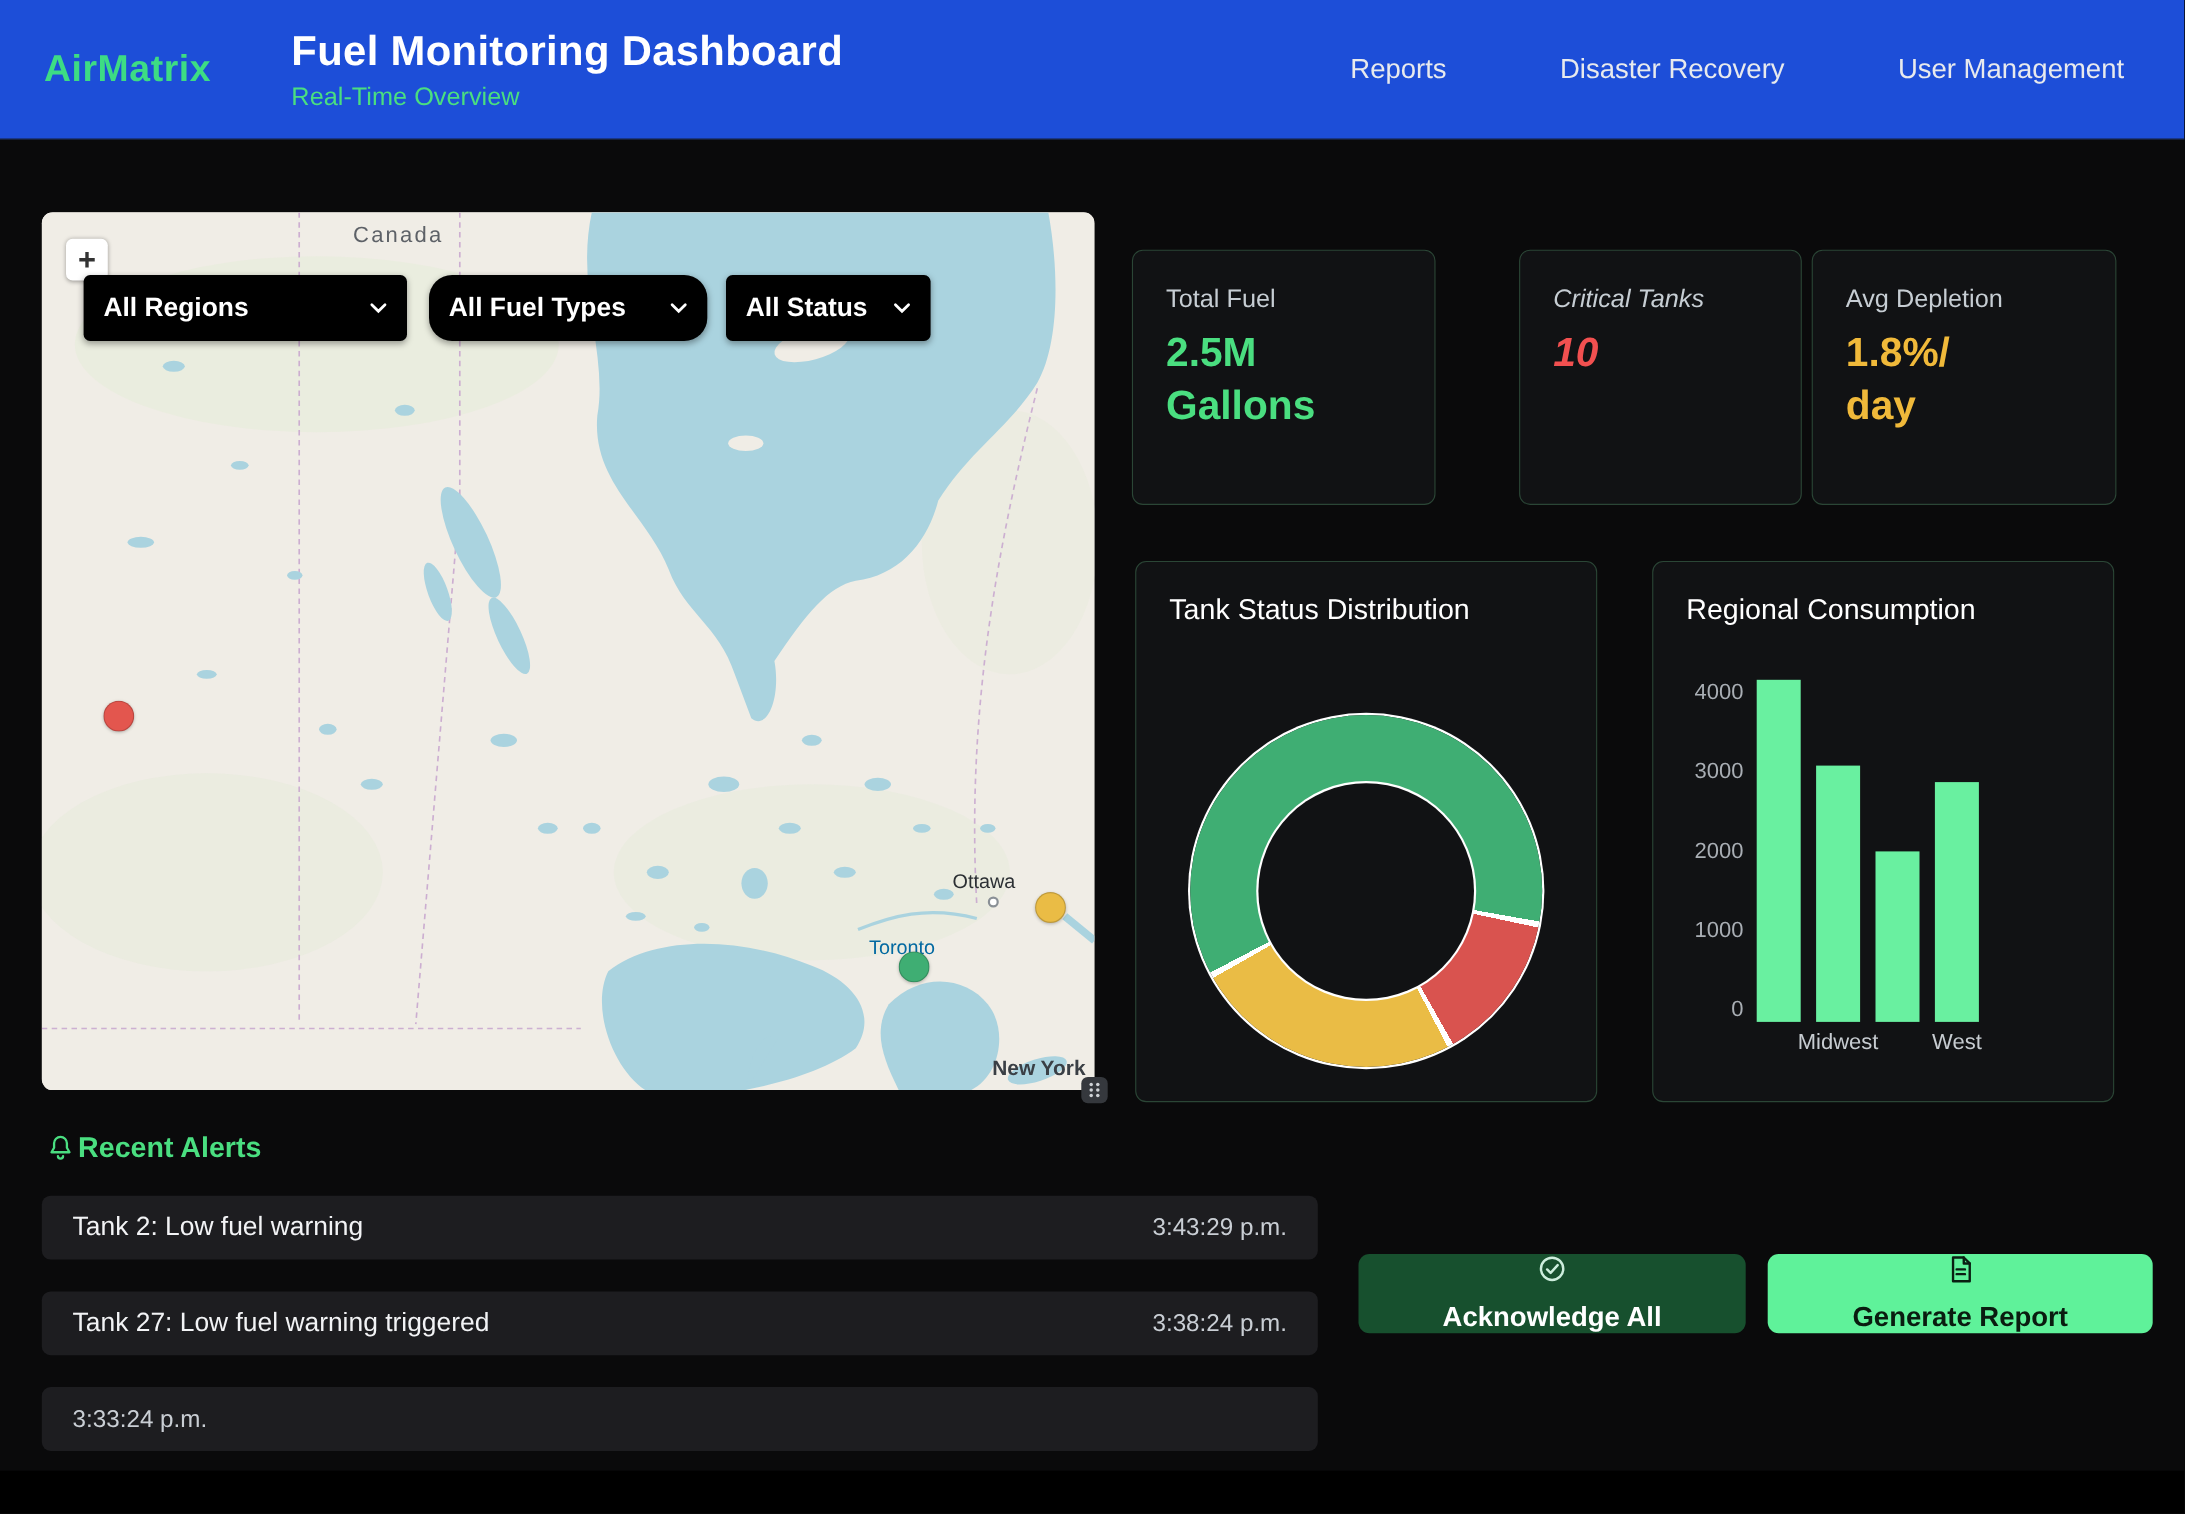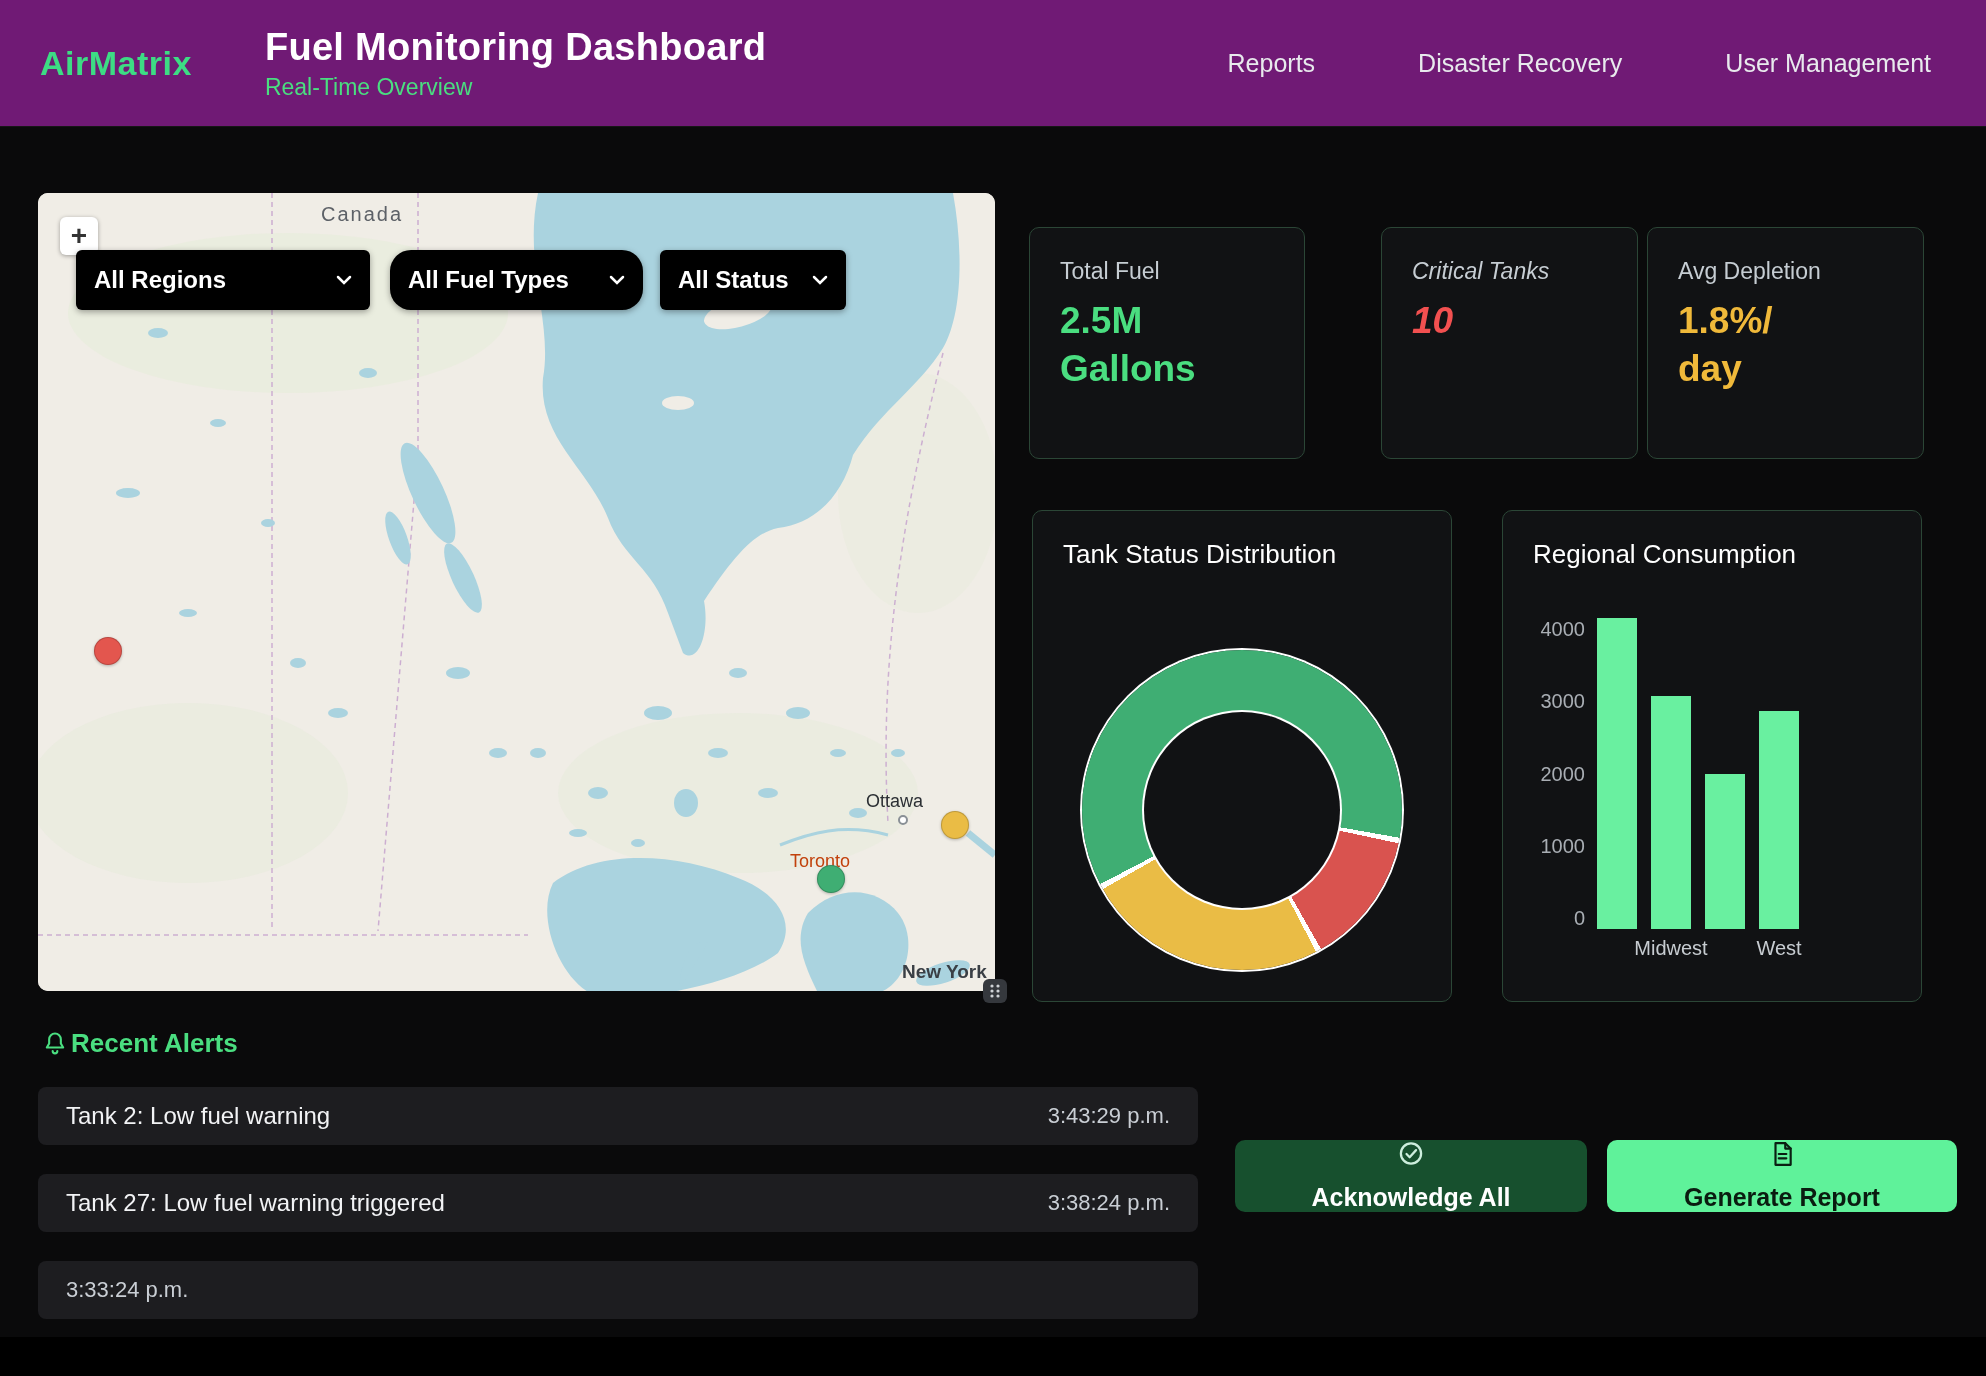--- a/index.html
+++ b/index.html
@@ -1,37 +1,37 @@
 <!DOCTYPE html>
 <html style="--brand: #3ddc84; --accent: #4ade80; --critical: #f25050; --warning: #f0b93a; --report_btn: #5ff29a; --ack_btn_bg: #17502e; --card_border: #2b4636; --alert_row_bg: #1d1d20;"><head>
 <meta charset="utf-8">
 <style>
   * { box-sizing: border-box; margin: 0; padding: 0; }
   html,body { background:#0a0a0b; }
   body { font-family:"Liberation Sans", sans-serif; }
   .page { position:relative; width:1986px; height:1376px; background:#0a0a0b; overflow:hidden; }
 
   
-  .header { position:absolute; left:0; top:0; width:1986px; height:127px; background:#701a75;
+  .header { position:absolute; left:0; top:0; width:1986px; height:127px; background:#1d4ed8;
             display:flex; align-items:center; padding:0 55px 0 40px; border-bottom:1px solid #161616; }
   .brand { font-size:34px; font-weight:800; color:var(--brand,#3ddc84); letter-spacing:.5px; cursor:pointer; }
   .titles { margin-left:73px; }
   .page-title { font-size:38px; font-weight:800; color:#fff; letter-spacing:.3px; }
   .page-subtitle { font-size:23px; color:var(--accent,#4ade80); margin-top:5px; font-weight:500; }
   .nav { margin-left:auto; display:flex; gap:103px; }
   .nav a { font-size:25px; color:#e8eaed; text-decoration:none; cursor:pointer; white-space:nowrap; }
 
   
   .map-panel { position:absolute; left:38px; top:193px; width:957px; height:798px; border-radius:10px;
                overflow:hidden; background:#f0ede6; }
   .map-canvas { position:absolute; inset:0; }
   .map-label { position:absolute; color:#5d6167; pointer-events:none; }
   .lbl-country { left:283px; top:10px; font-size:20px; letter-spacing:2px; }
   .lbl-ottawa { left:828px; top:598px; font-size:18px; color:#2b2f33; font-weight:500; }
-  .lbl-toronto { left:752px; top:658px; font-size:18px; color:#c2410c; font-weight:500; }
+  .lbl-toronto { left:752px; top:658px; font-size:18px; color:#0369a1; font-weight:500; }
   .lbl-newyork { left:864px; top:768px; font-size:19px; color:#3a3f45; font-weight:600; }
   .town-dot { position:absolute; left:860px; top:622px; width:10px; height:10px; border-radius:50%;
               background:#fff; border:2px solid #8a9096; }
   .marker { position:absolute; width:28px; height:28px; border-radius:50%; border:1px solid rgba(0,0,0,.18);
             box-shadow:0 1px 3px rgba(0,0,0,.25); cursor:pointer; }
   .marker-red { left:56px; top:444px; }
   .marker-yellow { left:903px; top:618px; }
   .marker-green { left:779px; top:672px; }
   .zoom-btn { position:absolute; left:22px; top:24px; width:38px; height:38px; background:#fff; border-radius:6px;
               box-shadow:0 1px 4px rgba(0,0,0,.35); display:flex; align-items:center; justify-content:center;

